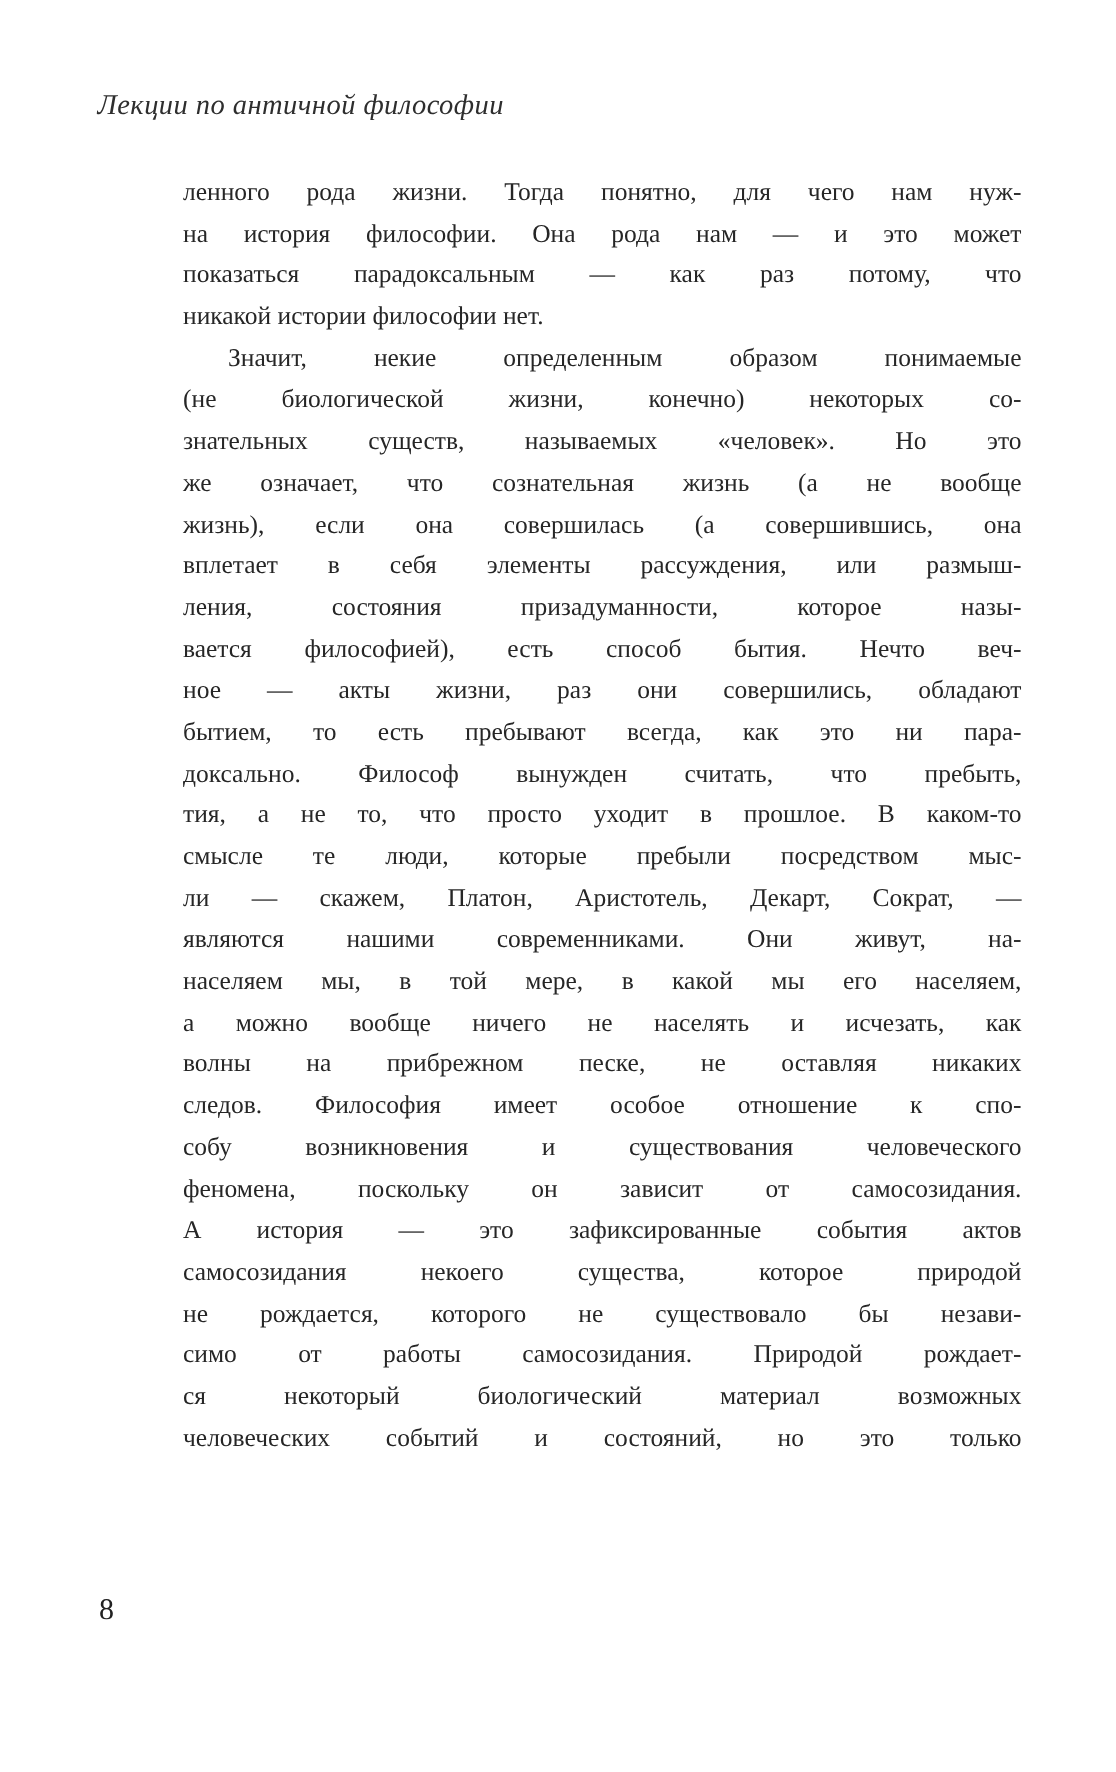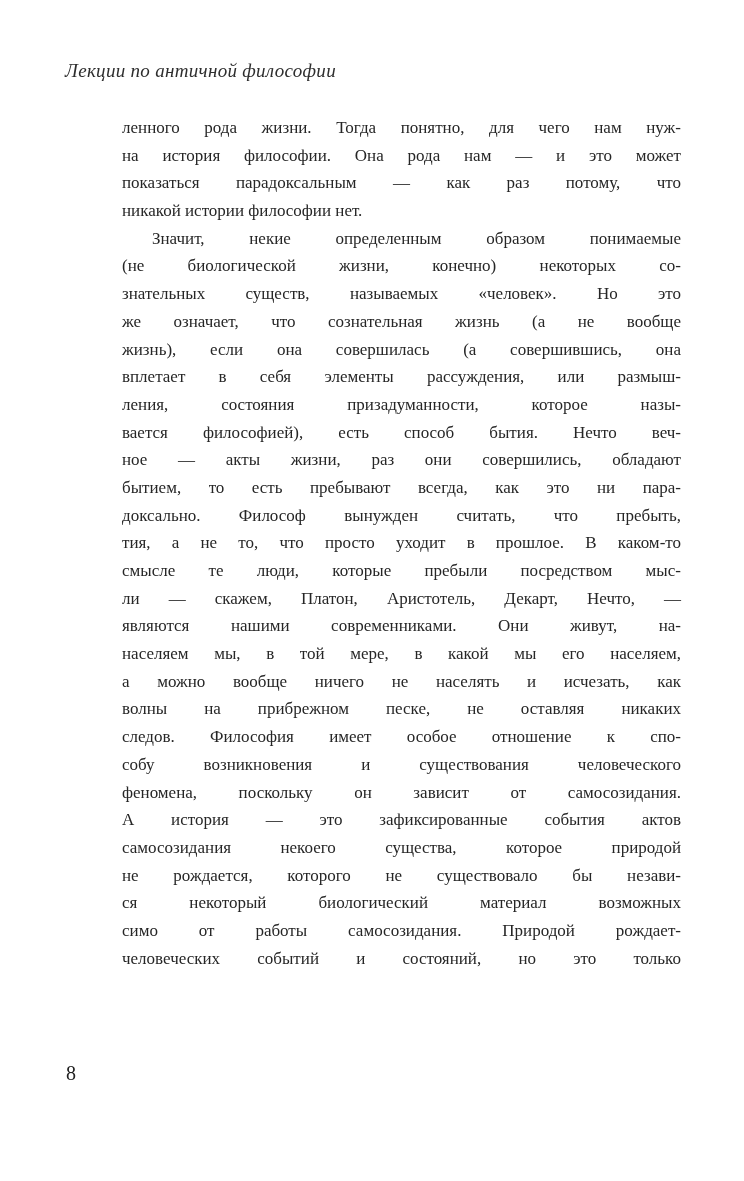--- a/index.html
+++ b/index.html
@@ -83,30 +83,30 @@
       <div class="text-line">же означает, что сознательная жизнь (а не вообще</div>
       <div class="text-line">жизнь), если она совершилась (а совершившись, она</div>
       <div class="text-line">вплетает в себя элементы рассуждения, или размыш-</div>
       <div class="text-line">ления, состояния призадуманности, которое назы-</div>
       <div class="text-line">вается философией), есть способ бытия. Нечто веч-</div>
       <div class="text-line">ное — акты жизни, раз они совершились, обладают</div>
       <div class="text-line">бытием, то есть пребывают всегда, как это ни пара-</div>
       <div class="text-line">доксально. Философ вынужден считать, что пребыть,</div>
       <div class="text-line">тия, а не то, что просто уходит в прошлое. В каком-то</div>
       <div class="text-line">смысле те люди, которые пребыли посредством мыс-</div>
-      <div class="text-line">ли — скажем, Платон, Аристотель, Декарт, Нечто, —</div>
+      <div class="text-line">ли — скажем, Платон, Аристотель, Декарт, Сократ, —</div>
       <div class="text-line">являются нашими современниками. Они живут, на-</div>
       <div class="text-line">населяем мы, в той мере, в какой мы его населяем,</div>
       <div class="text-line">а можно вообще ничего не населять и исчезать, как</div>
       <div class="text-line">волны на прибрежном песке, не оставляя никаких</div>
       <div class="text-line">следов. Философия имеет особое отношение к спо-</div>
       <div class="text-line">собу возникновения и существования человеческого</div>
       <div class="text-line">феномена, поскольку он зависит от самосозидания.</div>
       <div class="text-line">А история — это зафиксированные события актов</div>
       <div class="text-line">самосозидания некоего существа, которое природой</div>
       <div class="text-line">не рождается, которого не существовало бы незави-</div>
+      <div class="text-line">симо от работы самосозидания. Природой рождает-</div>
       <div class="text-line">ся некоторый биологический материал возможных</div>
-      <div class="text-line">симо от работы самосозидания. Природой рождает-</div>
       <div class="text-line">человеческих событий и состояний, но это только</div>
     </div>
 
   <div class="folio">8</div>
 </div>
 
 </body></html>

